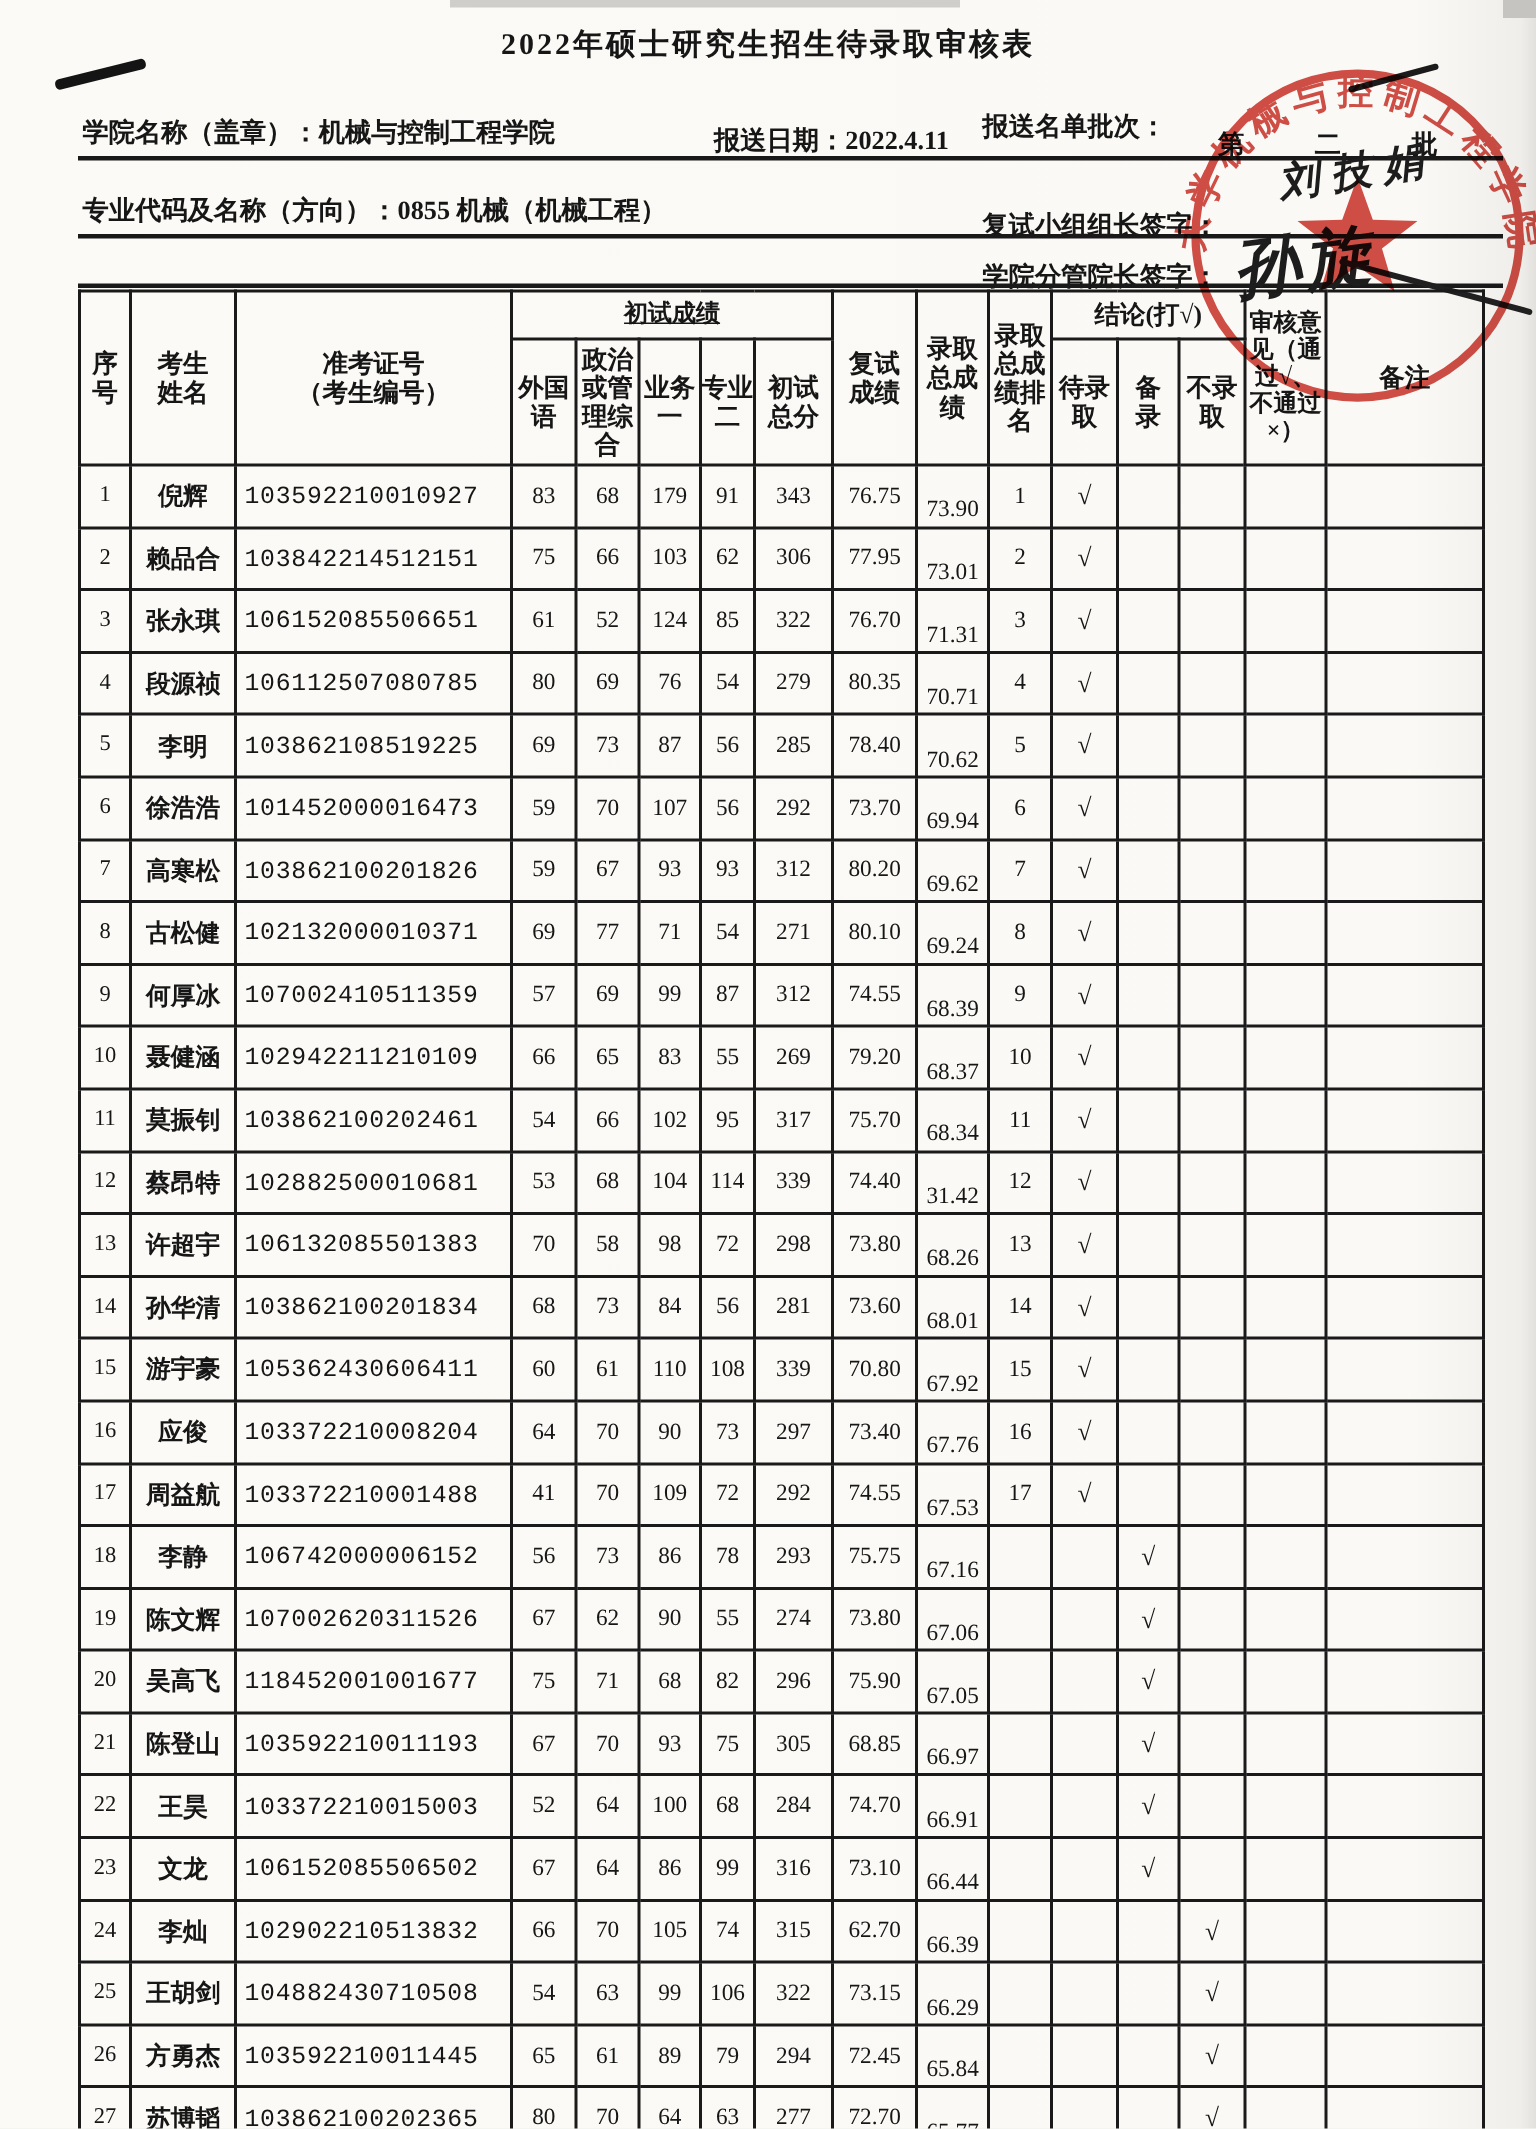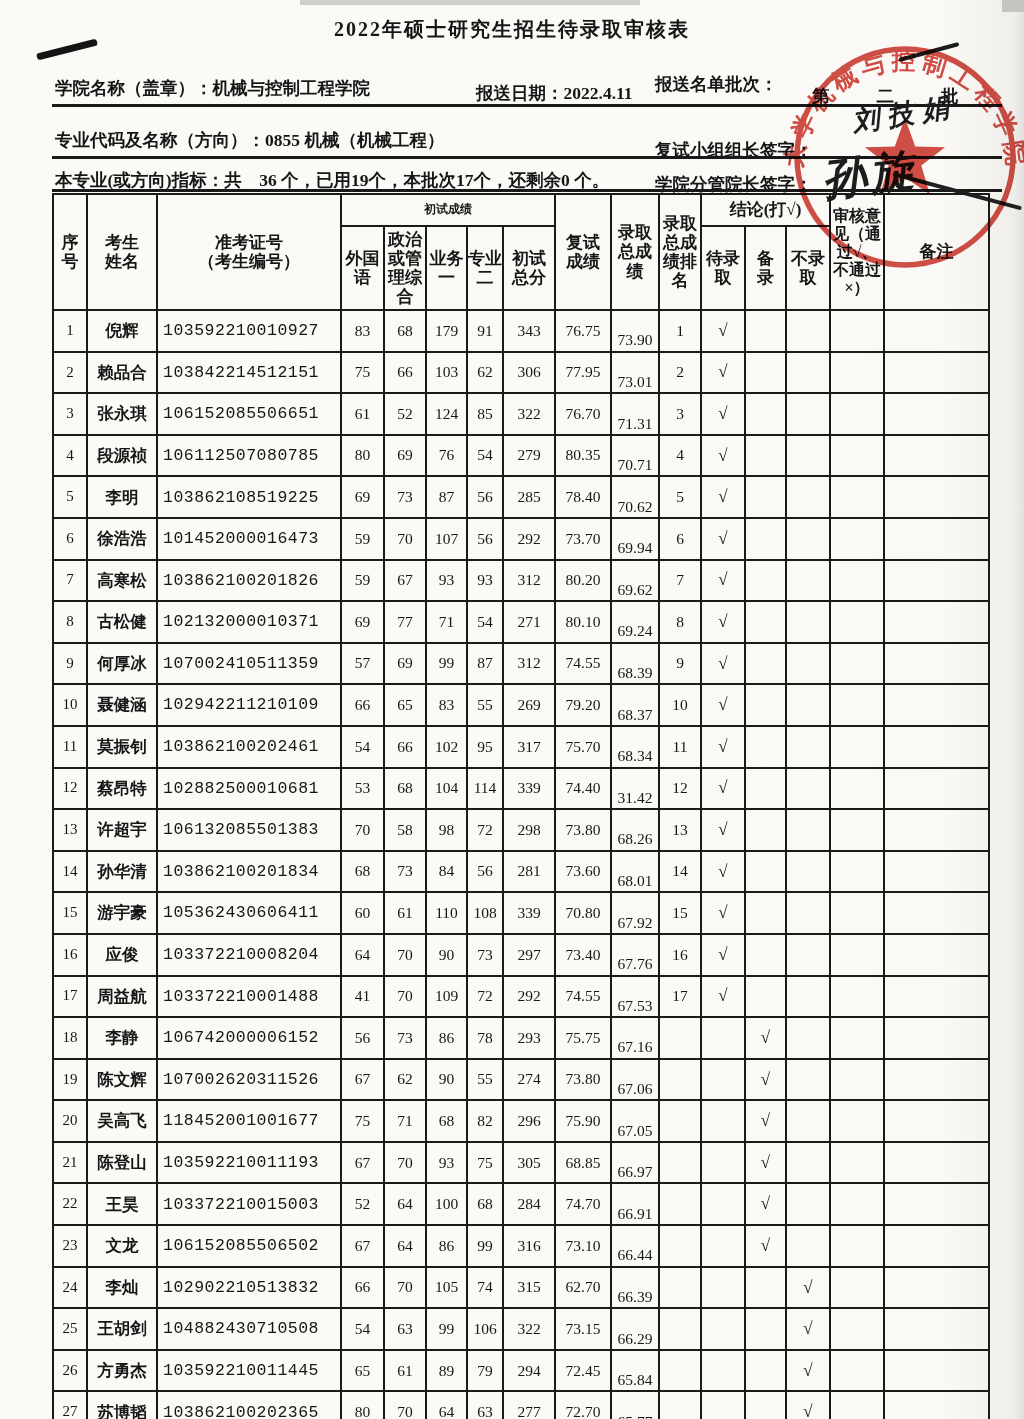--- a/index.html
+++ b/index.html
@@ -61,21 +61,20 @@
   <span class="lbl" style="left:55px;top:76px;"><span>学院名称（盖章）：</span><span>机械与控制工程学院</span></span>
   <span class="lbl" style="left:460px;top:81px;margin-left:16px;"><span>报送日期：</span><span>2022.4.11</span></span>
   <span class="lbl" style="left:655px;top:72px;">报送名单批次：</span>
   <span class="lbl batch-chars" style="left:812px;top:84px;">第二批</span>
   <div class="hline" style="left:52px;top:104px;width:950px;height:3px;"></div>
 
   <span class="lbl" style="left:55px;top:128px;text-align:center;"><span>专业代码及名称（方向）：</span><span>0855 机械（机械工程）</span></span>
   <span class="lbl" style="left:655px;top:138px;">复试小组组长签字：</span>
   <div class="hline" style="left:52px;top:156px;width:950px;height:3px;"></div>
 
-  <span class="lbl" style="left:55px;top:168px;">本专业(或方向)指标：共　36 个，已用19个，本批次17个，还剩余0 个。</span>
   <span class="lbl" style="left:655px;top:172px;">学院分管院长签字：</span>
   <div class="hline" style="left:52px;top:189px;width:950px;height:3px;"></div>
 
   <span class="sig sig-leader">刘技娟</span>
   <span class="sig sig-dean">孙旋</span>
   <div class="sig-tail"></div>
   <div class="mark2"></div>
 
   <table>
     <colgroup>
@@ -97,21 +96,21 @@
       <col style="width:105px">
     </colgroup>
     <thead>
       <tr class="group-row">
         <th rowspan="2">序
 号</th>
         <th rowspan="2">考生
 姓名</th>
         <th rowspan="2">准考证号
 （考生编号）</th>
-        <th colspan="5" style="font-size:12px;">初试成绩</th>
+        <th colspan="5" style="font-size:16px;text-decoration:underline;">初试成绩</th>
         <th rowspan="2">复试
 成绩</th>
         <th rowspan="2">录取
 总成
 绩</th>
         <th rowspan="2">录取
 总成
 绩排
 名</th>
         <th colspan="3">结论(打√)</th>

